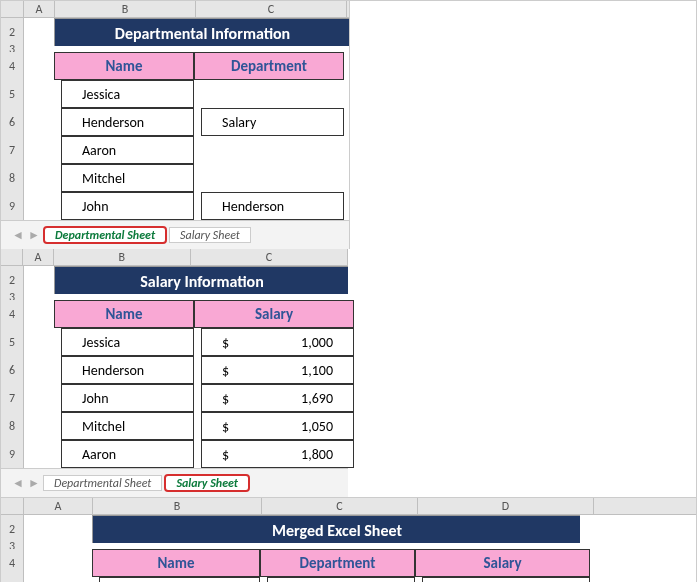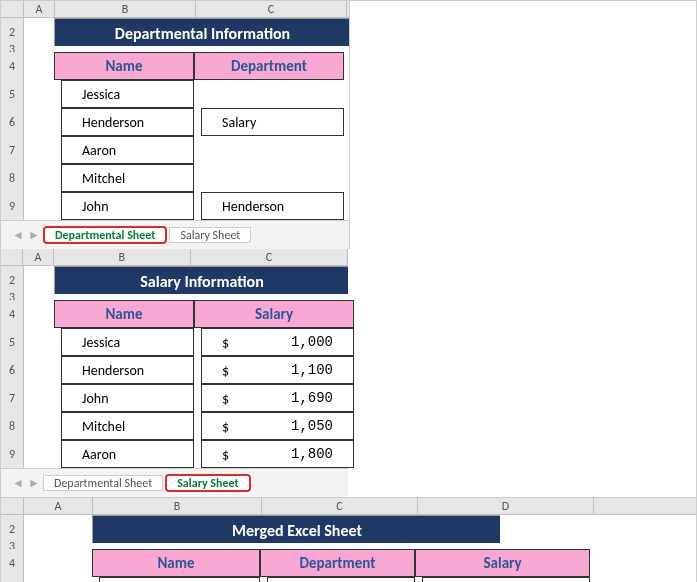--- a/index.html
+++ b/index.html
@@ -91,21 +91,21 @@
     display: flex;
     align-items: center;
     box-sizing: border-box;
     font-size: 14px;
     margin-left: 7px;
   }
   .sal {
     justify-content: space-between;
   }
   .sal .cur { }
-  .sal .num { text-align: right; font-family: Liberation Mono, monospace; }
+  .sal .num { text-align: right; }
 
   
   .wA { width: 30px; }
   .wB { width: 140px; }
   .wC { width: 150px; }
   .wB2 { width: 140px; }
   .wC2 { width: 160px; }
   .wBf { width: 168px; }
   .wCf { width: 155px; }
   .wDf { width: 175px; }
@@ -127,20 +127,21 @@
     display: inline-flex;
     align-items: center;
     justify-content: center;
     color: #aaa;
   }
   .tab {
     padding: 0 10px;
     border: 1px solid #ccc;
     background: #fff;
     color: #555;
+    font-style: italic;
   }
   .tab.active {
     color: #0b7a3b;
     font-weight: bold;
     border-bottom: 2px solid #0b7a3b;
     background: #fff;
   }
   .tab.hl {
     border: 2px solid #d62e2e;
     border-radius: 4px;
@@ -367,21 +368,21 @@
       <div class="wAf">A</div>
       <div class="wBf">B</div>
       <div class="wCf">C</div>
       <div class="wDf">D</div>
     </div>
     <div class="grid-body">
       <div class="grow">
           <div class="rowhead">2</div>
           <div class="cells">
             <div class="cell wAf"></div>
-            <div class="cell" style="width:408px">
+            <div class="cell" style="width:488px">
               <div class="title-bar">Merged Excel Sheet</div>
             </div>
           </div>
         </div>
       <div class="grow short">
           <div class="rowhead">3</div>
           <div class="cells"></div>
         </div>
       <div class="grow">
           <div class="rowhead">4</div>

